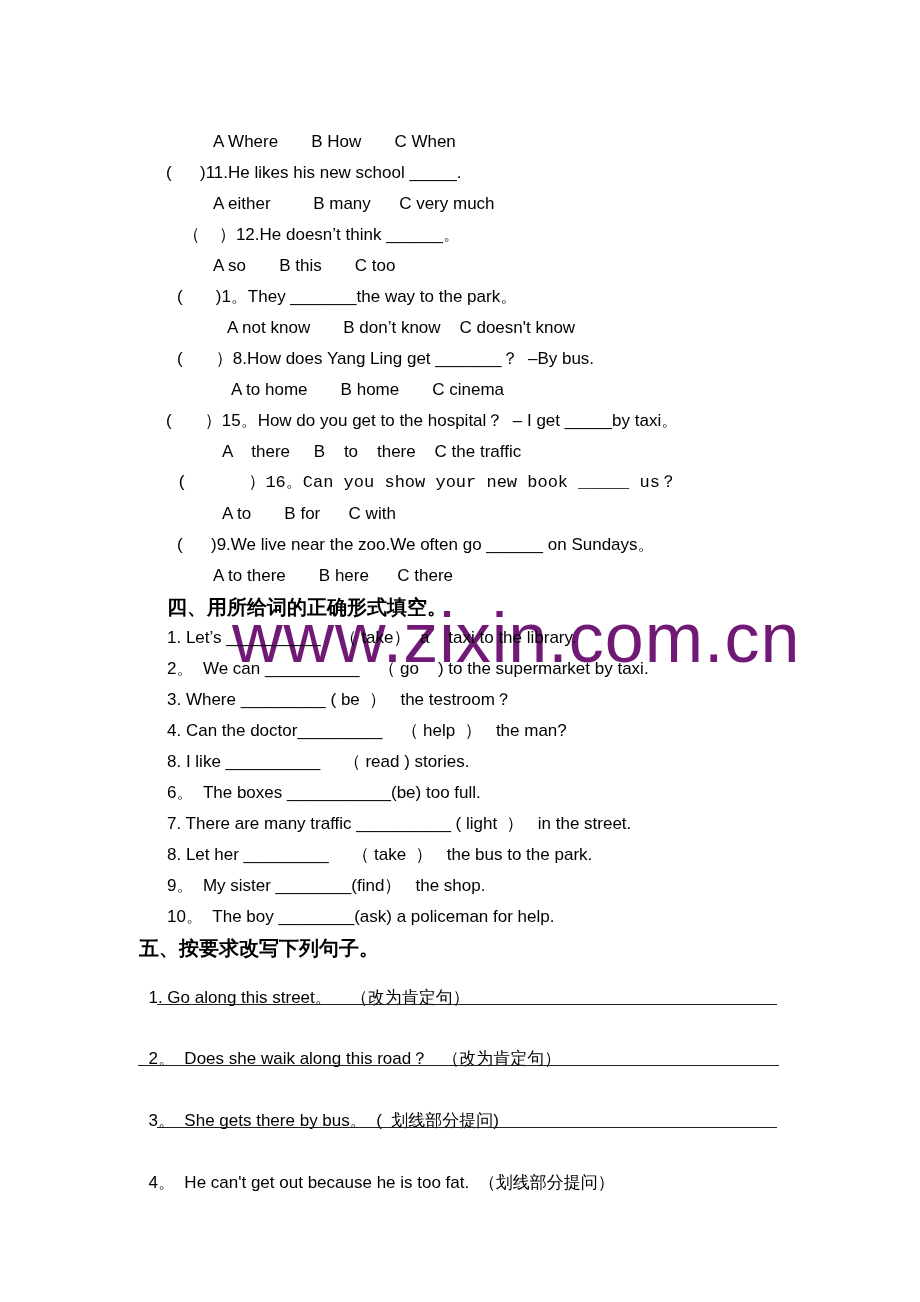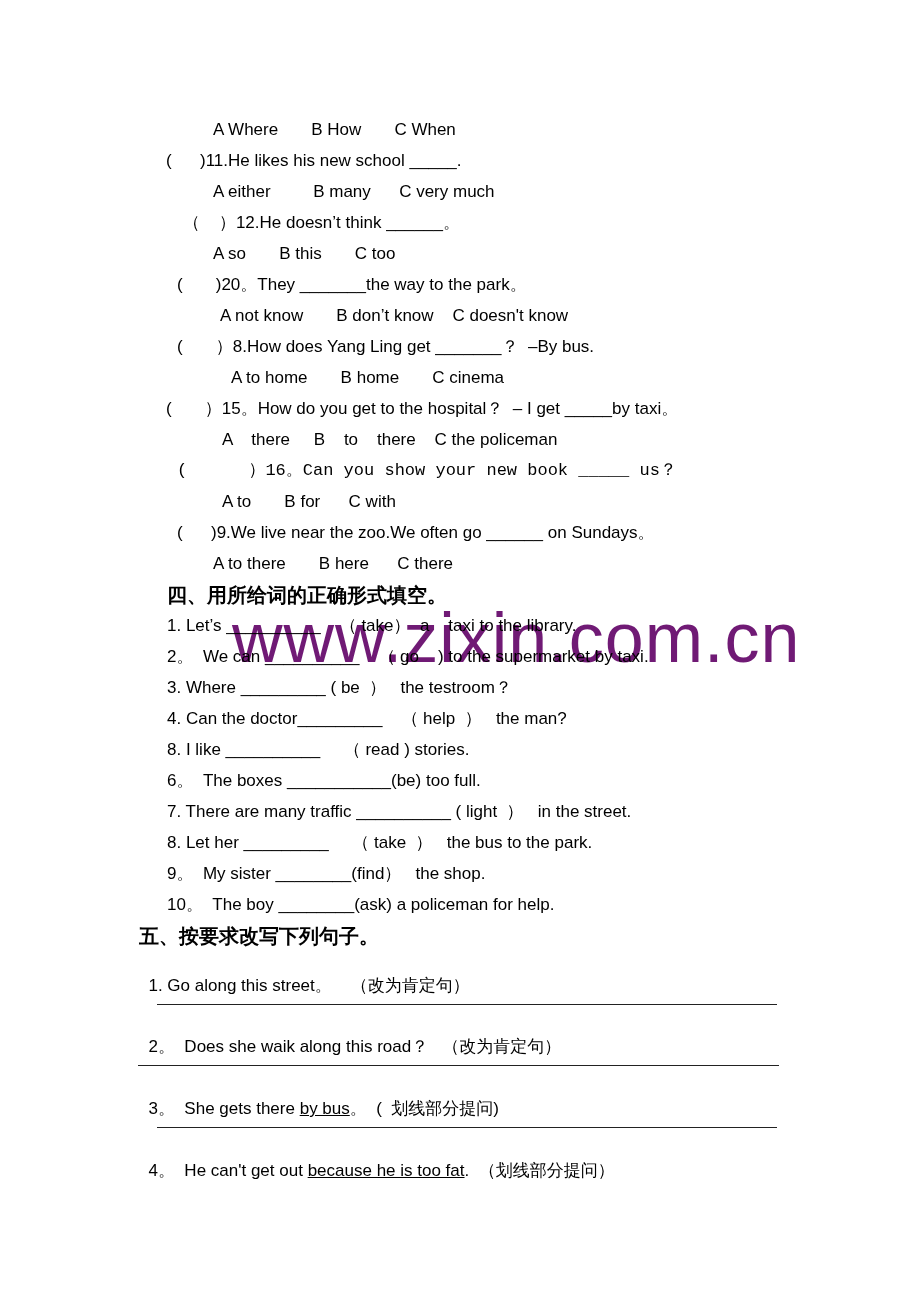--- a/index.html
+++ b/index.html
@@ -1,23 +1,23 @@
 <!DOCTYPE html>
 <html><head>
 <meta charset="utf-8">
 <style>
   html, body { margin: 0; padding: 0; background: #ffffff; }
   body {
     width: 920px; height: 1302px; position: relative; overflow: hidden;
     font-family: "Liberation Sans", "DejaVu Sans", sans-serif;
     color: #000; font-size: 17px;
   }
-  .line { position: absolute; white-space: pre; line-height: 20px; }
+  .line { position: absolute; white-space: pre; line-height: 20px; margin-top: 12px; }
   .heading { font-weight: bold; font-family: Liberation Serif, serif; font-size: 20px; }
-  .u { text-decoration: underline; }
+  .u { }
   .rule { position: absolute; height: 0; border-top: 1.4px solid #222; }
   .watermark {
     position: absolute; left: 232px; top: 598px;
     font-family: "Liberation Sans", sans-serif; font-size: 70px;
     color: #701a75; letter-spacing: 1px; white-space: pre; line-height: 80px;
     z-index: 0; pointer-events: none;
   }
   .line, .rule { z-index: 1; }
 </style>
 </head>
@@ -26,28 +26,28 @@
 <div class="watermark">www.zixin.com.cn</div>
 
 <div class="line" style="left:213px;top:120px;">A Where       B How       C When</div>
 
 <div class="line" style="left:166px;top:151px;">(      )11.He likes his new school _____.</div>
 <div class="line" style="left:213px;top:182px;">A either         B many      C very much</div>
 
 <div class="line" style="left:183px;top:213px;text-align:center;">（    ）12.He doesn’t think ______。</div>
 <div class="line" style="left:213px;top:244px;">A so       B this       C too</div>
 
-<div class="line" style="left:177px;top:275px;">(       )20。They _______the way to the park。</div>
-<div class="line" style="left:220px;top:306px;">A not know       B don’t know    C doesn't know</div>
+<div class="line" style="left:177px;top:275px;">(       )1。They _______the way to the park。</div>
+<div class="line" style="left:227px;top:306px;">A not know       B don’t know    C doesn't know</div>
 
 <div class="line" style="left:177px;top:337px;">(       ）8.How does Yang Ling get _______？  –By bus.</div>
 <div class="line" style="left:231px;top:368px;">A to home       B home       C cinema</div>
 
 <div class="line" style="left:166px;top:399px;">(       ）15。How do you get to the hospital？  – I get _____by taxi。</div>
-<div class="line" style="left:222px;top:430px;">A    there     B    to    there    C the policeman</div>
+<div class="line" style="left:222px;top:430px;">A    there     B    to    there    C the traffic</div>
 
 <div class="line" style="left:177px;top:461px;font-family:Liberation Mono, monospace;">(      ）16。Can you show your new book _____ us？</div>
 <div class="line" style="left:222px;top:492px;">A to       B for      C with</div>
 
 <div class="line" style="left:177px;top:523px;">(      )9.We live near the zoo.We often go ______ on Sundays。</div>
 <div class="line" style="left:213px;top:554px;">A to there       B here      C there</div>
 
 <div class="line heading" style="left:167px;top:585px;">四、用所给词的正确形式填空。</div>
 <div class="line" style="left:167px;top:616px;">1. Let’s __________    （ take）  a    taxi to the library.</div>
 <div class="line" style="left:167px;top:647px;">2。  We can __________    （ go    ) to the supermarket by taxi.</div>

